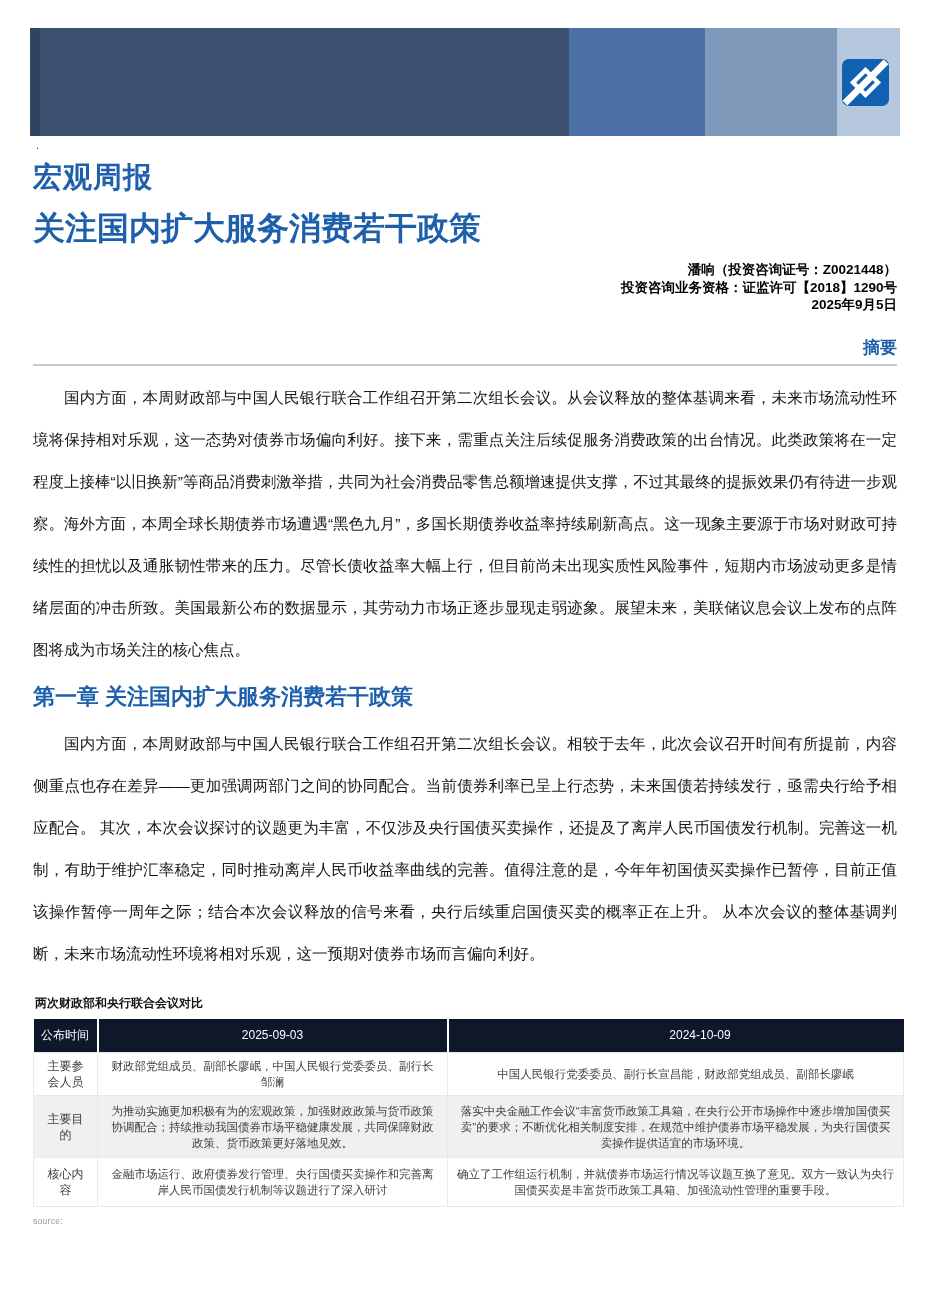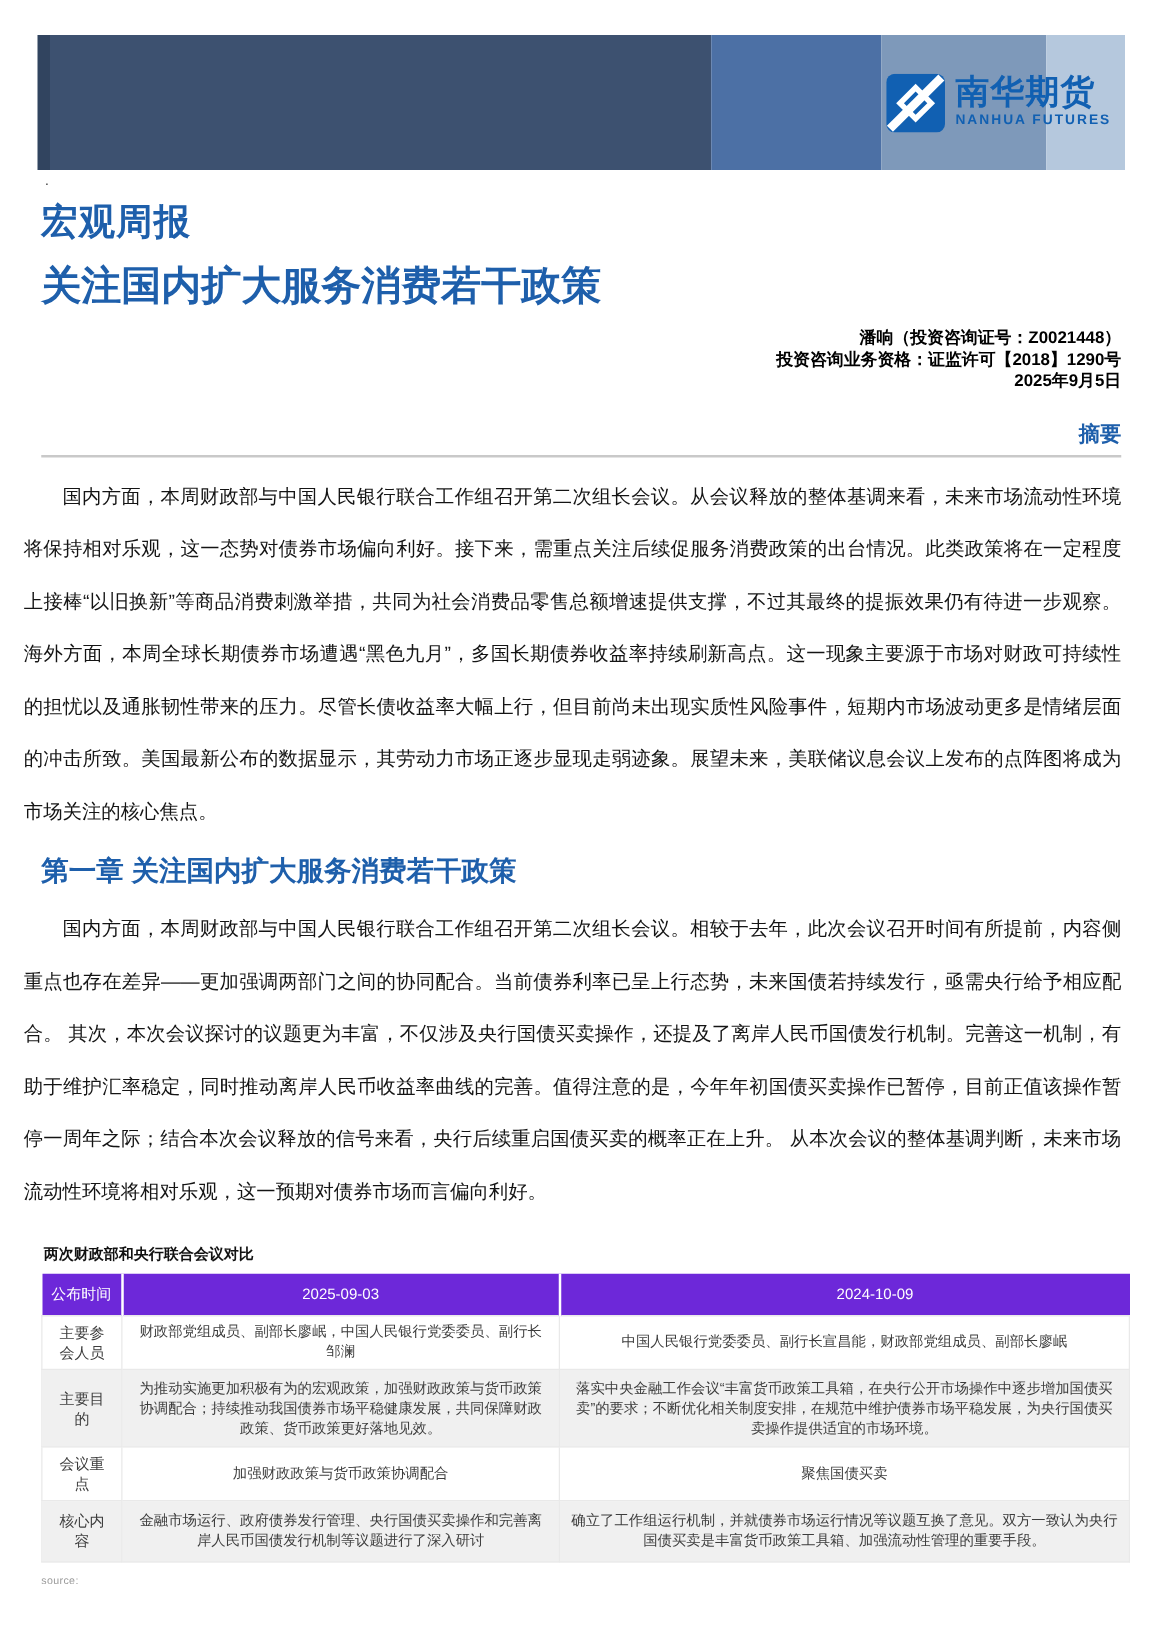--- a/index.html
+++ b/index.html
@@ -34,32 +34,32 @@
   .doc-subtitle { margin:9px 16px 0 33px; font-size:32px; color:#1e5fab; font-weight:bold; }
 
   .meta { margin:10px 33px 0 0; text-align:right; font-size:13.5px; font-weight:bold; color:#000; line-height:17.5px; }
 
   .abstract-h {
     margin:22px 33px 0 33px; font-size:17px; color:#1e5fab; font-weight:bold;
     padding-bottom:5px; border-bottom:2px solid #c9c9c9;text-align:right;
   }
 
   p.body {
-    margin:11px 33px 0 19px; font-size:15.5px; color:#141414;
+    margin:11px 33px 0 33px; font-size:15.5px; color:#141414;
     line-height:42px; text-indent:2em; text-align:justify;
   }
 
   .chapter-h { margin:11px 0 0 33px; font-size:22px; color:#1e5fab; font-weight:bold; }
   .section-h { margin:8px 0 0 47px;  font-size:17px; color:#1e5fab; font-weight:bold; }
 
   
   .tbl-title { margin:20px 0 7px 35px; font-size:12px; font-weight:bold; color:#111; }
   table.cmp { margin-left:33px; width:870px; border-collapse:collapse; table-layout:fixed; }
   table.cmp thead th {
-    background:#6d28d9; color:#ffffff; font-size:12px; font-weight:normal;
+    background:#0f172a; color:#ffffff; font-size:12px; font-weight:normal;
     height:34px; border-right:2px solid #ffffff; text-align:center;
   }
   table.cmp thead th:last-child { border-right:none;padding-left:48px; }
   table.cmp tbody th, table.cmp tbody td {
     border:1px solid #e9e9e9; text-align:center; vertical-align:middle;
     color:#3d3d3d; padding:5px 8px; line-height:16px;
   }
   table.cmp tbody th { font-size:12px; font-weight:normal; }
   table.cmp tbody td { font-size:11.5px; }
   table.cmp tbody tr:nth-child(even) { background:#f0f0f0; }
@@ -83,24 +83,20 @@
     <div class="band-gray"></div>
     <div class="band-light"></div>
 
 
     <div class="logo">
       <svg class="logo-icon" viewBox="0 0 48 48">
         <rect x="0" y="0" width="48" height="48" rx="7" fill="#1160b2"></rect>
         <line x1="3" y1="45" x2="45" y2="3" stroke="#ffffff" stroke-width="7"></line>
         <rect x="15" y="15" width="18" height="18" fill="none" stroke="#ffffff" stroke-width="4.5" transform="rotate(-45 24 24)"></rect>
       </svg>
-      <div class="logo-words">
-        <div class="logo-cn">南华期货</div>
-        <div class="logo-en">NANHUA FUTURES</div>
-      </div>
     </div>
   </header>
 
   <div class="stray-dot">.</div>
 
   <h1 class="doc-title">宏观周报</h1>
   <h2 class="doc-subtitle">关注国内扩大服务消费若干政策</h2>
 
   <div class="meta">
     <div>潘响（投资咨询证号：Z0021448）</div>
@@ -133,25 +129,20 @@
       <tr class="r-participants">
         <th>主要参会人员</th>
         <td>财政部党组成员、副部长廖岷，中国人民银行党委委员、副行长邹澜</td>
         <td>中国人民银行党委委员、副行长宣昌能，财政部党组成员、副部长廖岷</td>
       </tr>
       <tr class="r-purpose">
         <th>主要目的</th>
         <td>为推动实施更加积极有为的宏观政策，加强财政政策与货币政策协调配合；持续推动我国债券市场平稳健康发展，共同保障财政政策、货币政策更好落地见效。</td>
         <td>落实中央金融工作会议“丰富货币政策工具箱，在央行公开市场操作中逐步增加国债买卖”的要求；不断优化相关制度安排，在规范中维护债券市场平稳发展，为央行国债买卖操作提供适宜的市场环境。</td>
       </tr>
-      <tr class="r-focus">
-        <th>会议重点</th>
-        <td>加强财政政策与货币政策协调配合</td>
-        <td>聚焦国债买卖</td>
-      </tr>
       <tr class="r-core">
         <th>核心内容</th>
         <td>金融市场运行、政府债券发行管理、央行国债买卖操作和完善离岸人民币国债发行机制等议题进行了深入研讨</td>
         <td>确立了工作组运行机制，并就债券市场运行情况等议题互换了意见。双方一致认为央行国债买卖是丰富货币政策工具箱、加强流动性管理的重要手段。</td>
       </tr>
     </tbody>
   </table>
 
   <div class="source-line">source:</div>
 

